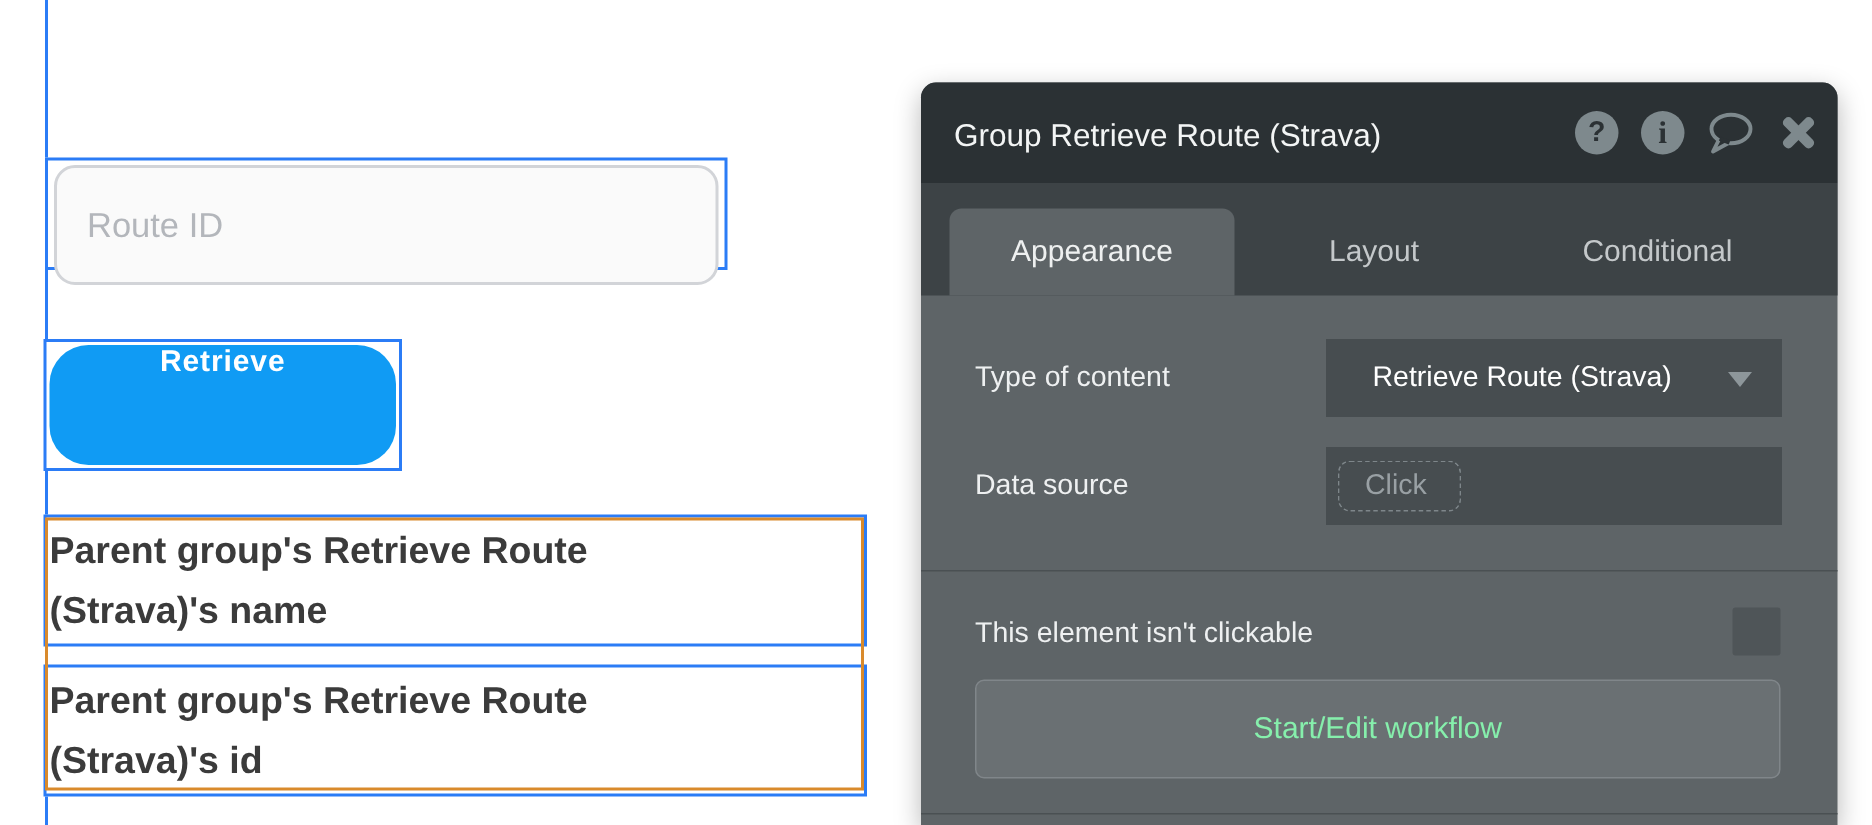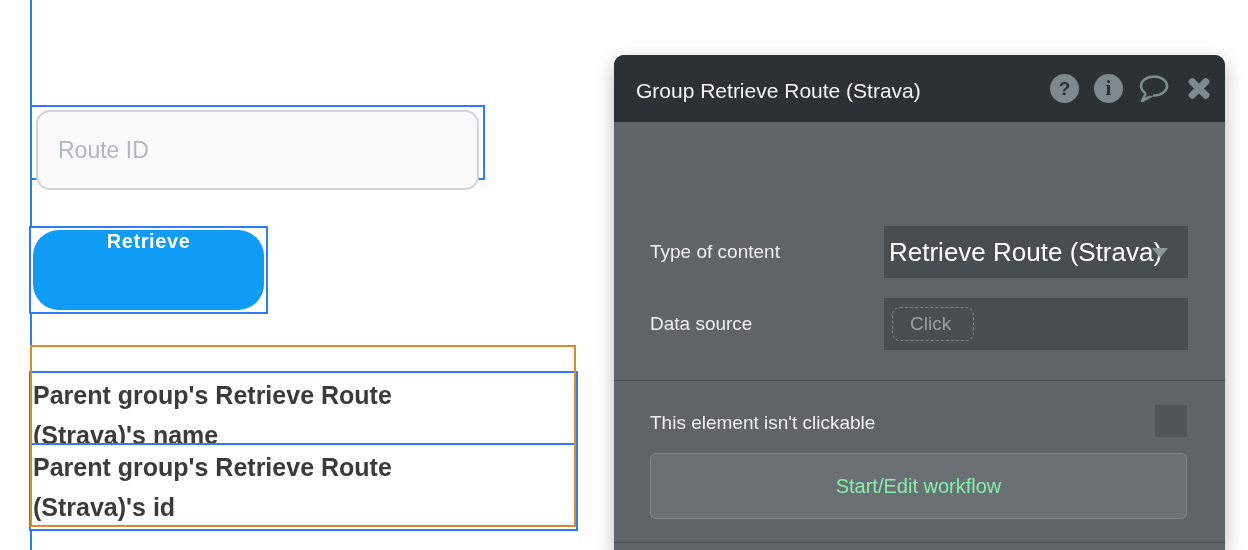--- a/index.html
+++ b/index.html
@@ -37,21 +37,21 @@
     background:#109bf4; border-radius:26px;
     display:flex; align-items:flex-start; justify-content:center;
     color:#ffffff; font-weight:bold; font-size:20px; letter-spacing:0.6px;
   }
 
   .text-el { left:29px; width:549px; height:88px; }
   .text-el .t {
     font-size:25px; font-weight:bold; color:#3b3b3b; line-height:40px;
     width:480px; padding:2px 0 0 2px;
   }
-  .text-el.first  { top:343px;margin-top:28px; }
+  .text-el.first  { top:343px; }
   .text-el.second { top:443px; }
   .group-outline {
     position:absolute; left:30px; top:345px; width:546px; height:182px;
     border:2px solid #d98a2c; background:transparent;
   }
 
   
   .panel {
     position:absolute; left:614px; top:55px; width:611px; height:495px;
     background:#5e6467; border-radius:10px 10px 0 0;
@@ -94,22 +94,22 @@
   .tab.active {
     left:19px; width:190px; background:#5e6467; border-radius:8px 8px 0 0;
     color:#eef0f0;
   }
   .tab.t-layout { left:237px; width:130px; }
   .tab.t-cond  { left:406px; width:170px; }
 
   .f-label { position:absolute; left:36px; font-size:19px; color:#eef0f1; }
   .dropdown {
     position:absolute; left:270px; top:171px; width:304px; height:52px;
-    background:#474d50; color:#ffffff; font-size:26px; line-height:52px;
-    padding-left:5px; cursor:pointer;
+    background:#474d50; color:#ffffff; font-size:19px; line-height:52px;
+    padding-left:31px; cursor:pointer;
   }
   .caret {
     position:absolute; right:20px; top:22px; width:0; height:0;
     border-left:8px solid transparent; border-right:8px solid transparent;
     border-top:10px solid #8d969a;
   }
   .data-input {
     position:absolute; left:270px; top:243px; width:304px; height:52px;
     background:#474d50; cursor:text;
   }
@@ -170,20 +170,25 @@
         <div class="circ-icon info">i</div>
         <svg class="bubble-icon" viewBox="0 0 32 30">
           <ellipse cx="16" cy="12" rx="13" ry="9.5" fill="none" stroke="#7e898d" stroke-width="2.6"></ellipse>
           <path d="M8 19 L4 27 L15 21" fill="#2b3134" stroke="#7e898d" stroke-width="2.6" stroke-linejoin="round"></path>
           <path d="M8.5 18.5 L15 21" fill="none" stroke="#2b3134" stroke-width="3"></path>
         </svg>
         <div class="x-icon"></div>
       </div>
     </div>
 
+    <div class="tabbar">
+      <div class="tab active">Appearance</div>
+      <div class="tab t-layout">Layout</div>
+      <div class="tab t-cond">Conditional</div>
+    </div>
 
     <div class="f-label" style="top:186px;">Type of content</div>
     <div class="dropdown">
       <span>Retrieve Route (Strava)</span>
       <span class="caret"></span>
     </div>
 
     <div class="f-label" style="top:258px;">Data source</div>
     <div class="data-input">
       <div class="click-chip">Click</div>

